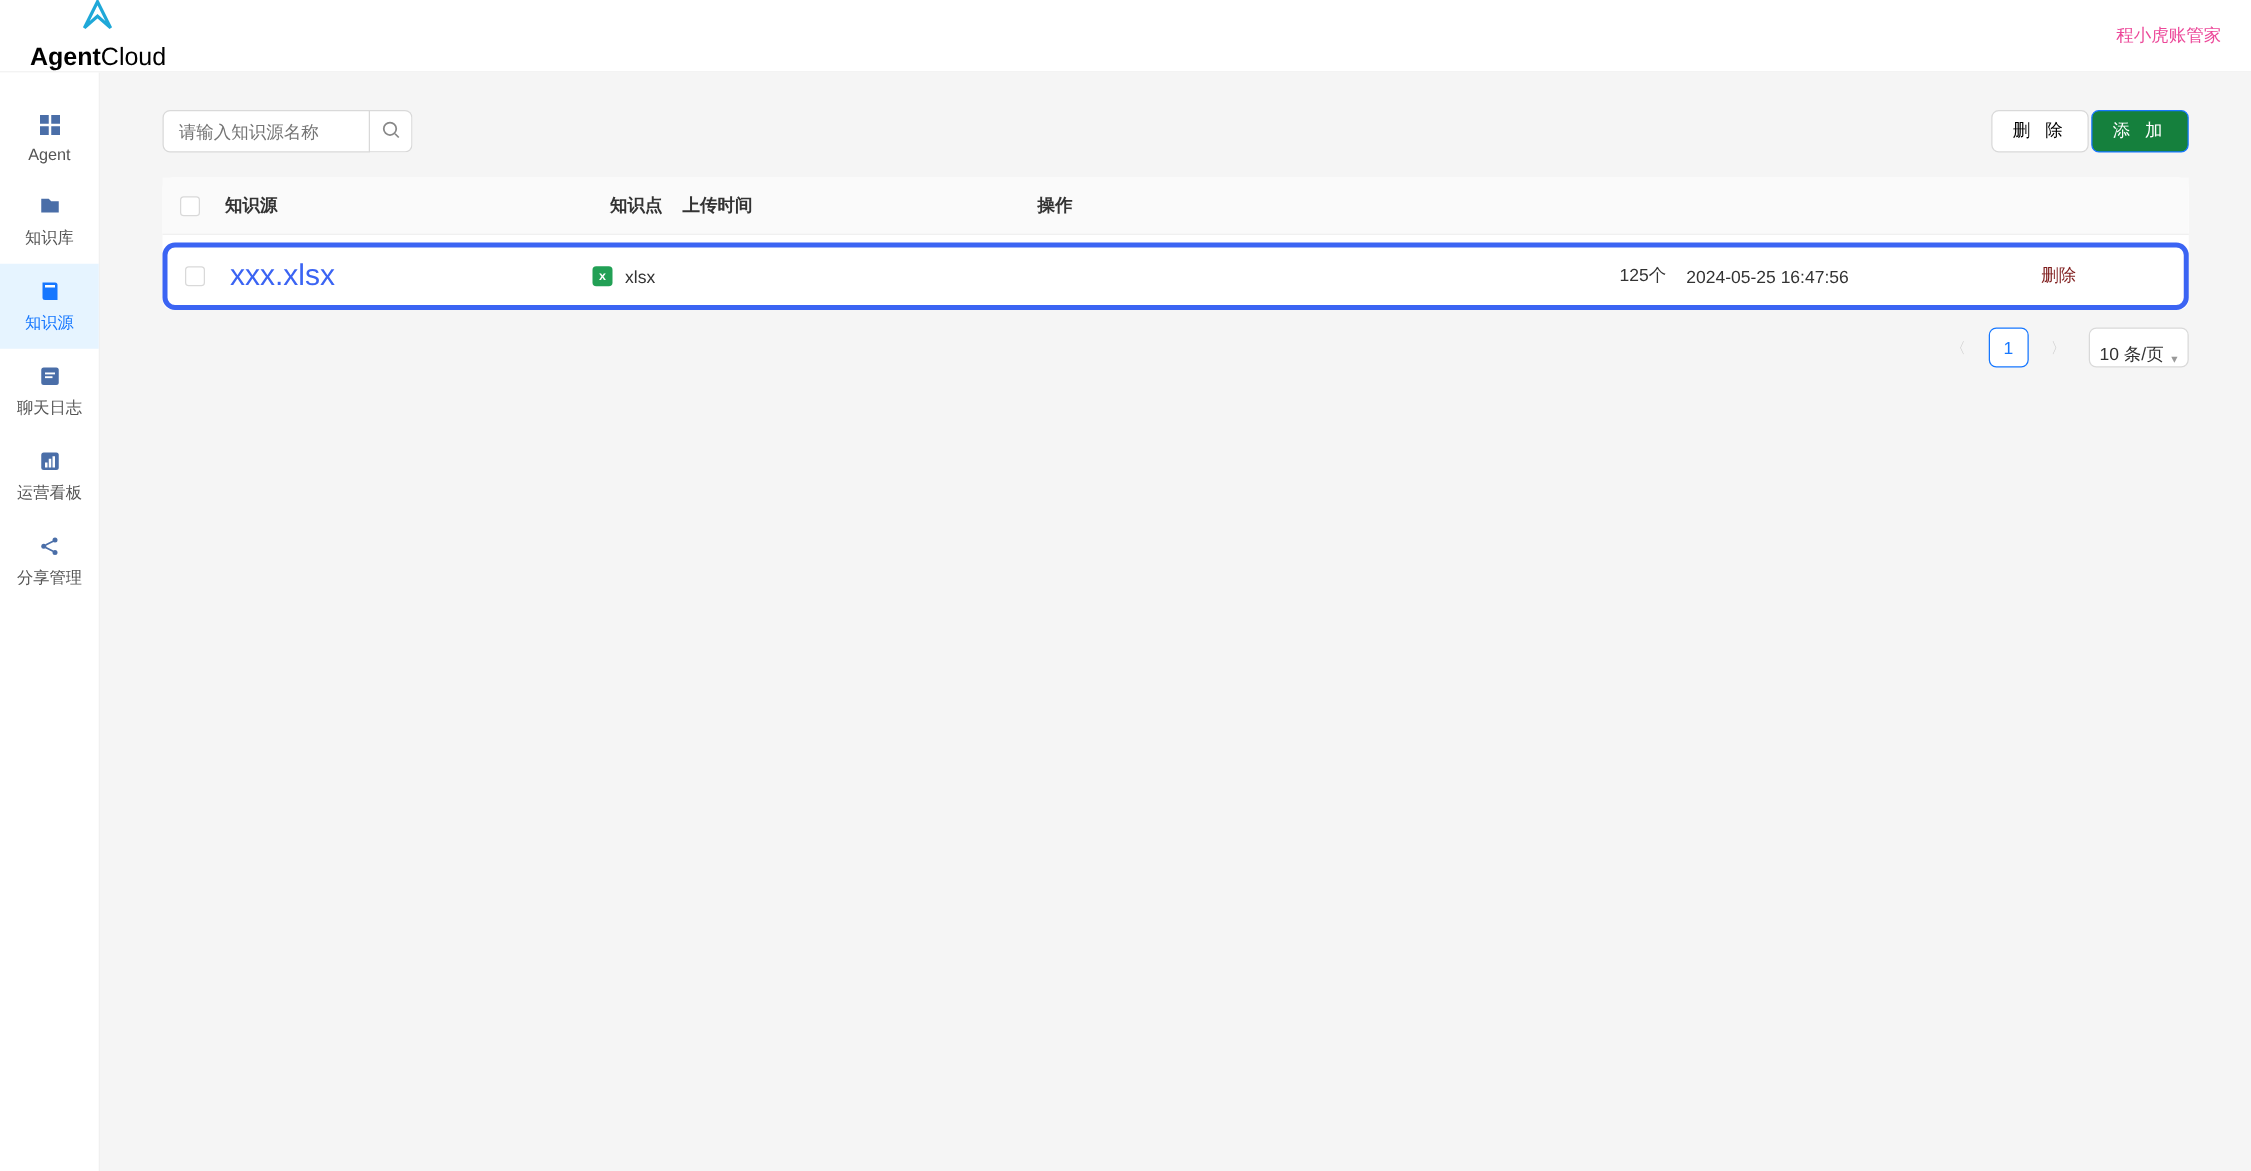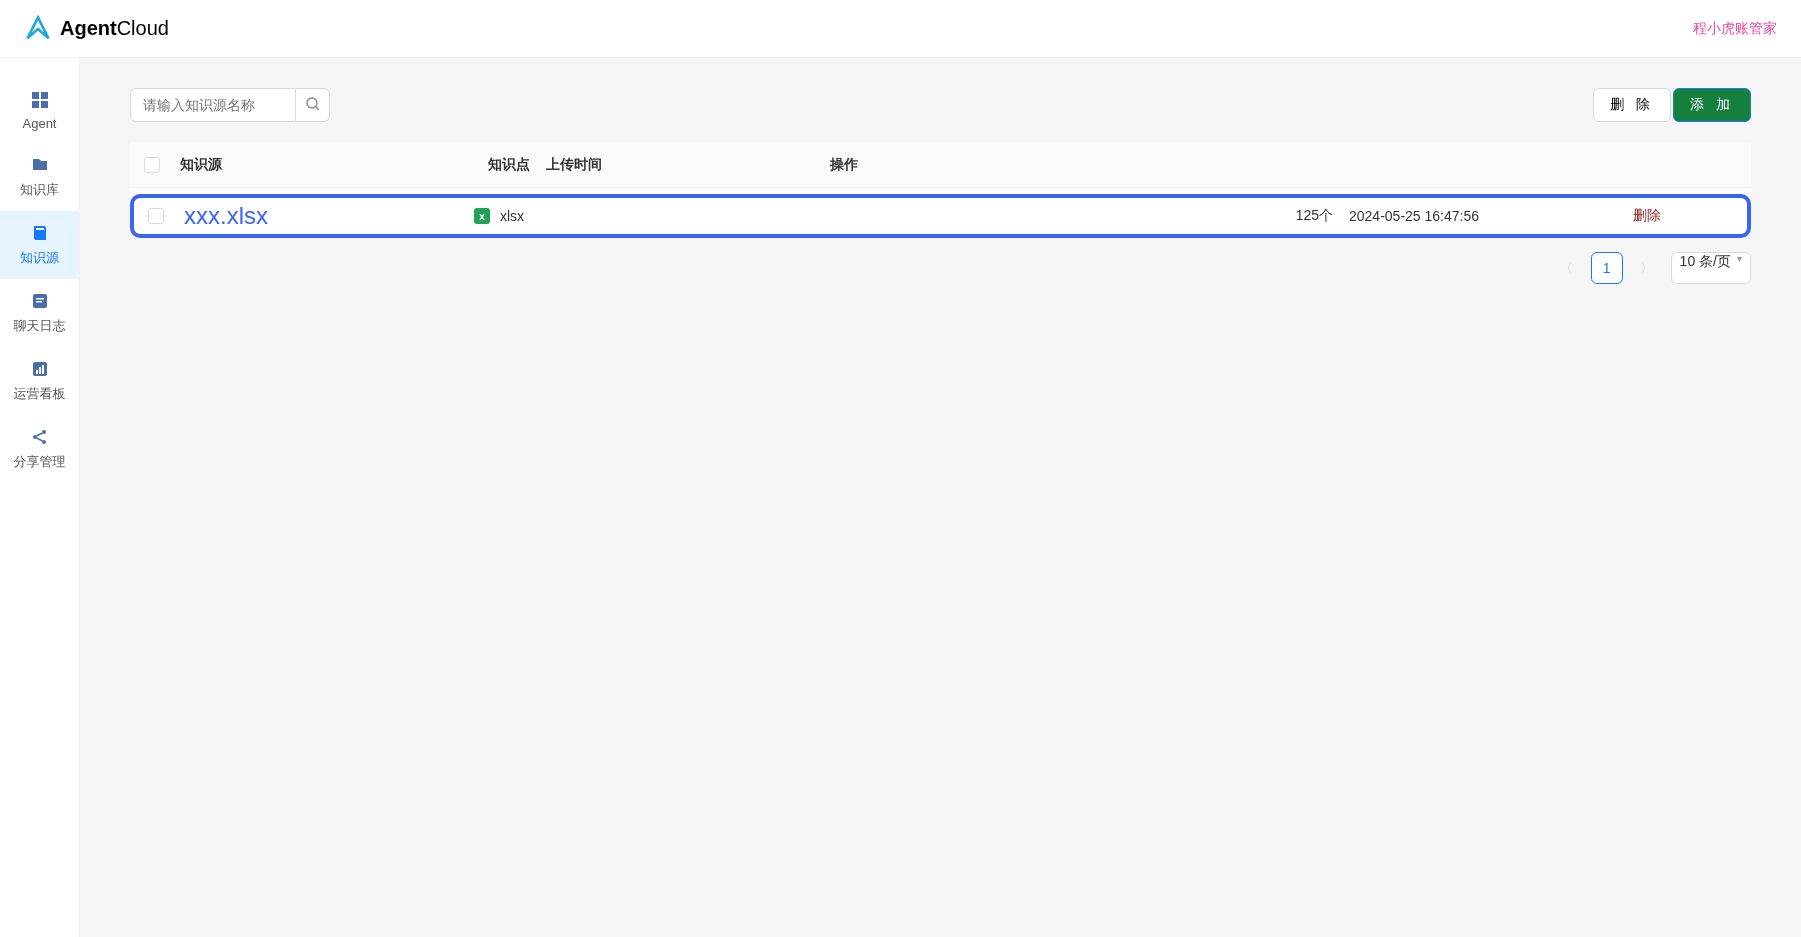--- a/index.html
+++ b/index.html
@@ -11,21 +11,21 @@
     }
     .header {
       height: 58px;
       background: #fff;
       border-bottom: 1px solid #f0f0f0;
       display: flex;
       align-items: center;
       justify-content: space-between;
       padding: 0 24px;
     }
-    .logo { display: flex; align-items: center; gap: 8px; }
+    .logo { display: flex; align-items: center; gap: 8px; flex-direction: column; }
     .logo-icon { width: 28px; height: 28px; }
     .logo-text { font-size: 20px; font-weight: 600; color: #000; }
     .logo-text .light { font-weight: 400; }
     .user-name { color: #ec4899; font-size: 14px; }
     .layout { display: flex; height: calc(100vh - 58px); }
     .sidebar {
       width: 80px;
       background: #fff;
       border-right: 1px solid #f0f0f0;
       padding-top: 20px;
@@ -105,21 +105,21 @@
       cursor: pointer;
     }
     .trow {
       display: flex;
       align-items: center;
       padding: 4px 14px;
       border: 4px solid #3b64f3;
       border-radius: 10px;
       margin: 6px 0;
       background:#fff;
-      height: 44px;
+      height: 54px;
     }
     .file-name { color: #3b64f3; font-size: 24px; font-weight: 500; }
     .xlsx-icon {
       width: 16px; height: 16px;
       background: #22a055;
       border-radius: 3px;
       display: inline-flex;
       align-items: center; justify-content: center;
       color:#fff; font-size:10px; font-weight:600;
       margin-right: 10px;
@@ -149,21 +149,21 @@
       cursor:pointer;
       background:#fff;
     }
     .page-size-select {
       height: 32px;
       border: 1px solid #d9d9d9;
       border-radius: 6px;
       background: #fff;
       padding: 0 8px;
       display: flex;
-      align-items: flex-start;
+      align-items: flex-end;
       gap: 6px;
       cursor: pointer;
       color:#333;
     }
     .chev { color:#999; font-size:10px; }
   </style>
 </head>
 <body>
 
 <div class="header">

